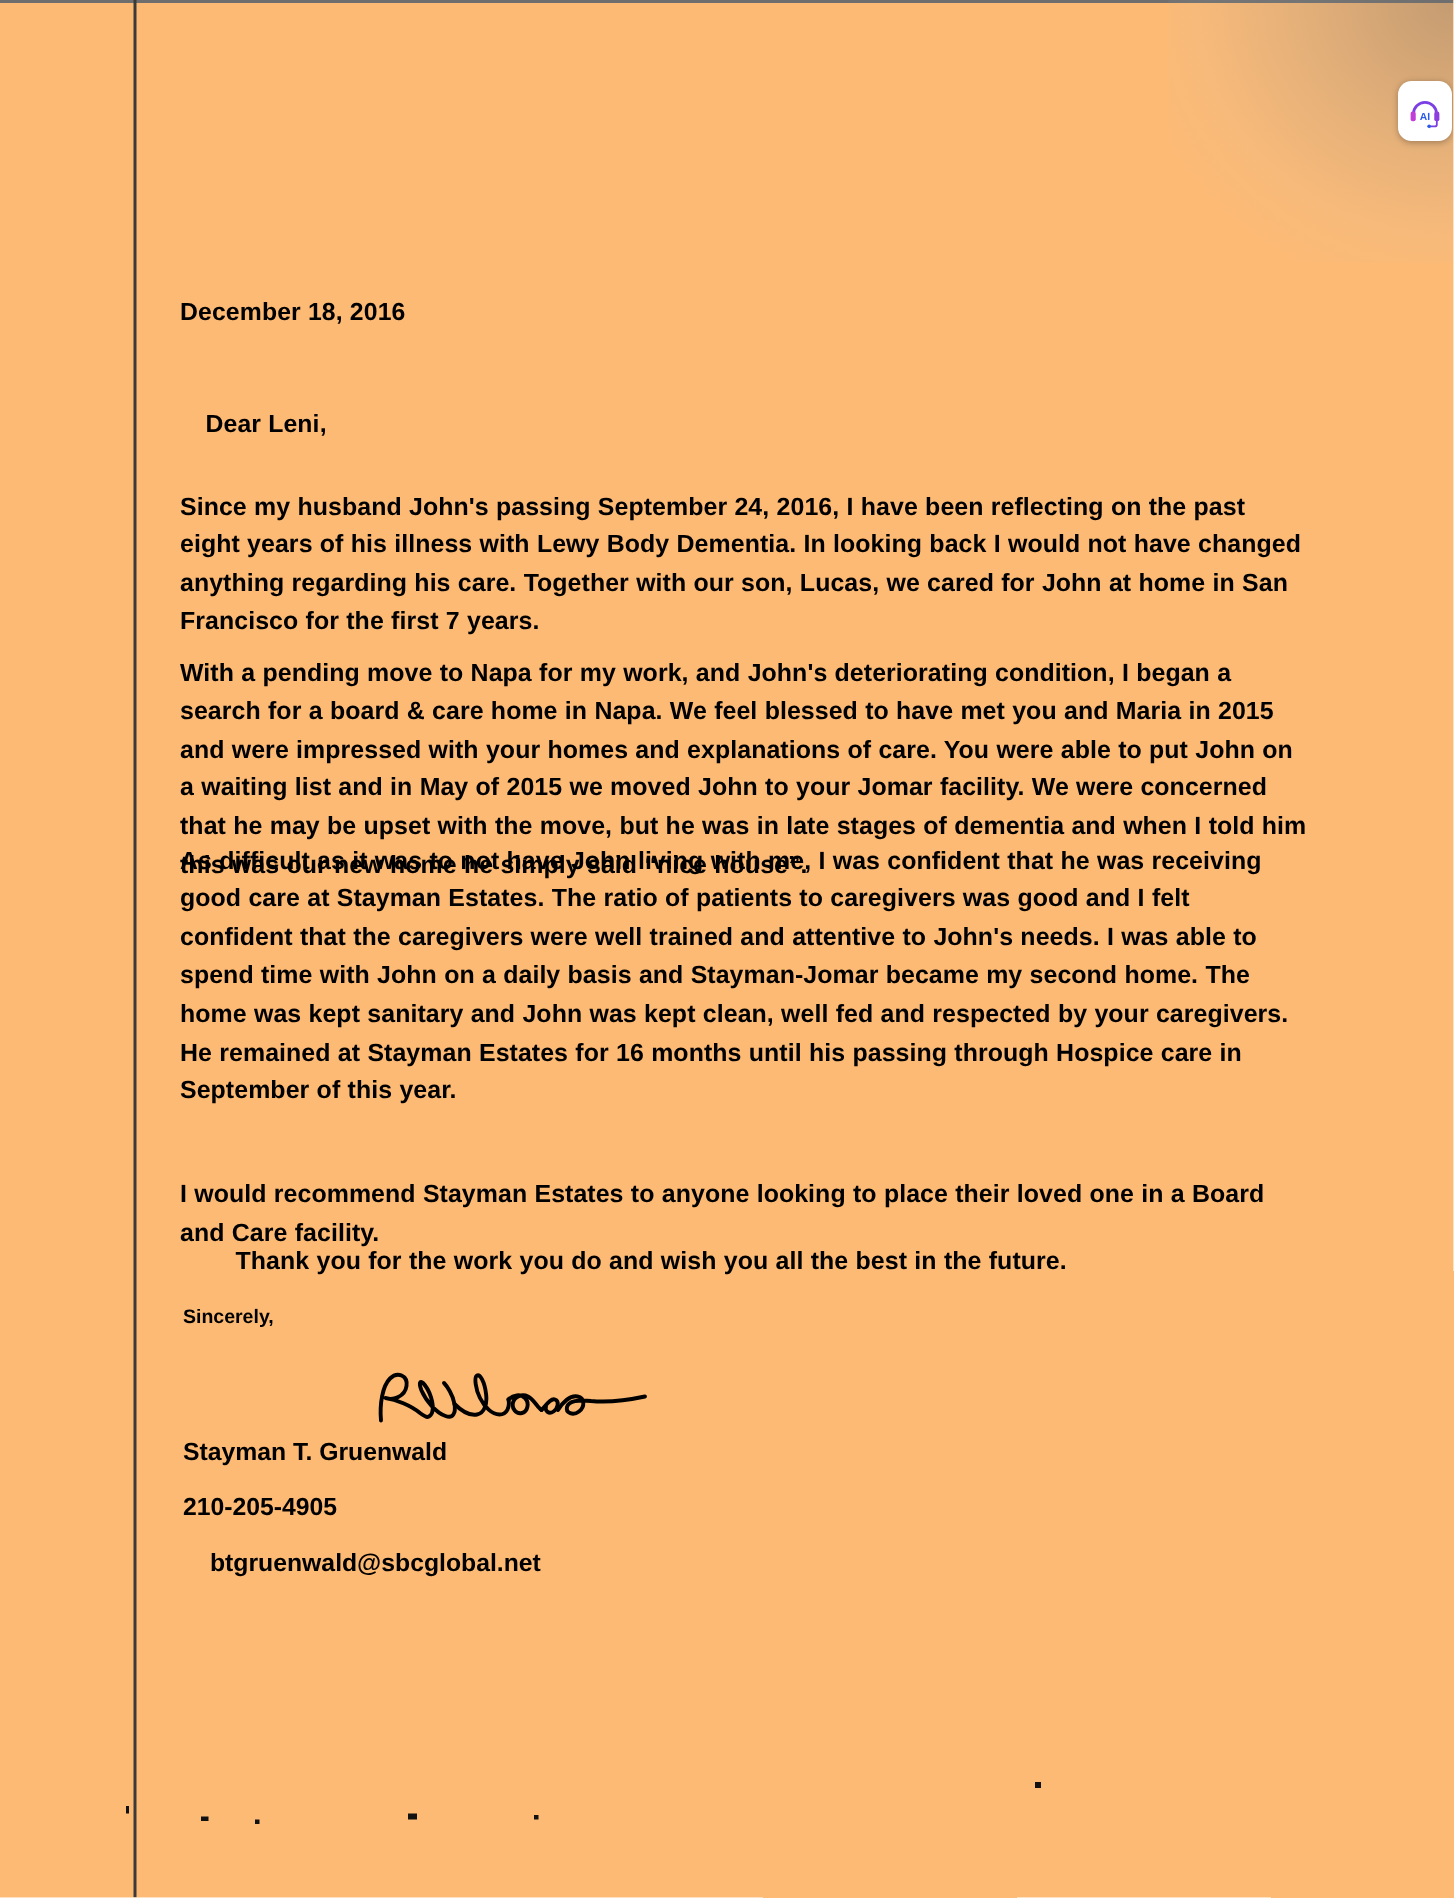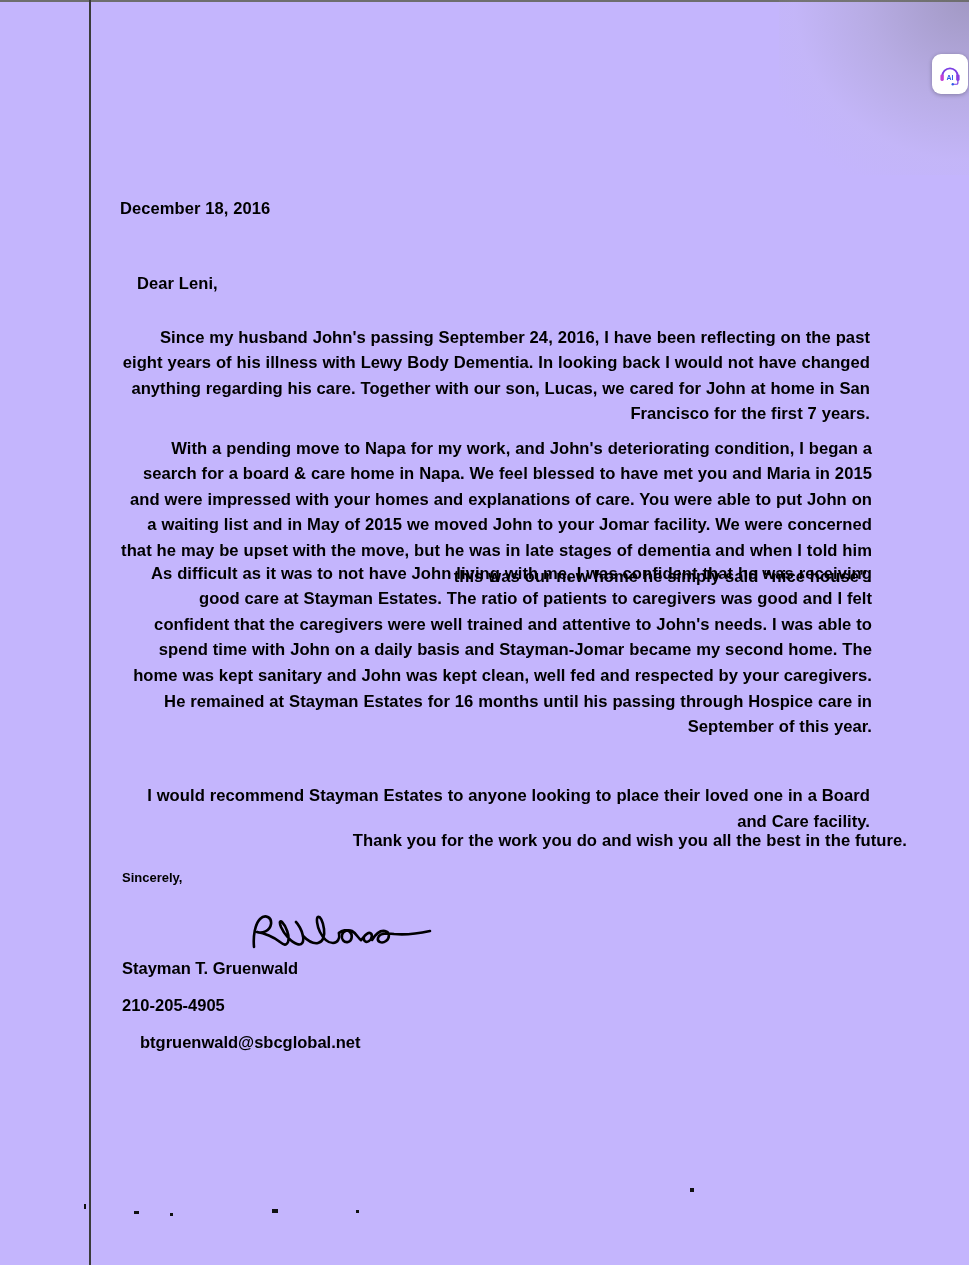--- a/index.html
+++ b/index.html
@@ -5,21 +5,21 @@
   html, body {
     margin: 0;
     padding: 0;
     background: #ffffff;
   }
 
   .page {
     position: relative;
     width: 969px;
     height: 1265px;
-    background: #c4b5fd;
+    background: #fdba74;
     overflow: hidden;
     font-family: "Liberation Sans", sans-serif;
     color: #000000;
   }
 
   
   .top-edge-line {
     position: absolute;
     top: 0;
     left: 0;
@@ -101,21 +101,21 @@
   }
 
   .para {
     position: absolute;
     left: 0;
     width: 750px;
     font-size: 16.6px;
     font-weight: 600;
     line-height: 25.6px;
     letter-spacing: 0.05px;
-    text-align: right;
+    text-align: left;
     word-spacing: 0.2px;
   }
 
   #para-1 { top: 308px; }
   #para-2 { top: 419px; width: 752px; }
   #para-3 { top: 544px; width: 752px; }
   #para-4 { top: 751px; margin-top: 32px; }
   #para-5 { top: 811px; margin-left: 37px; }
 
   .closing {

